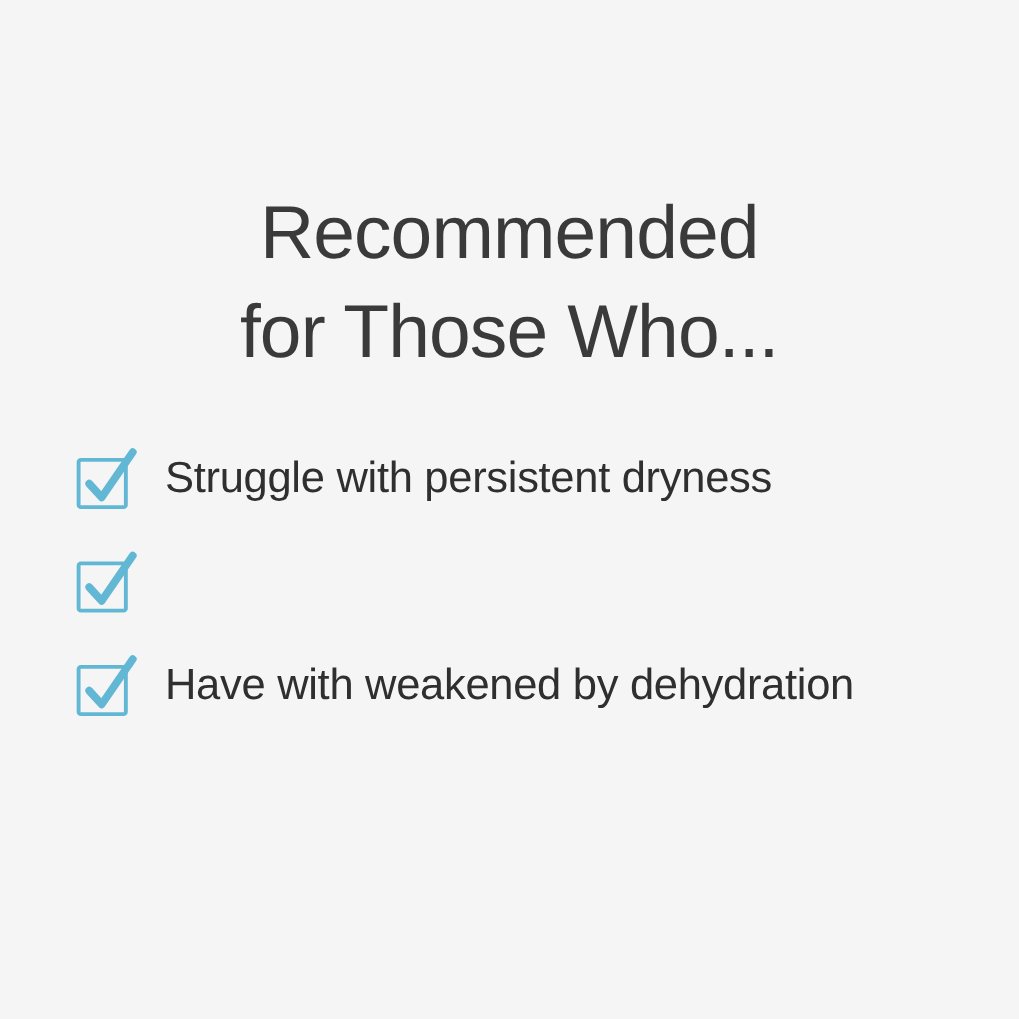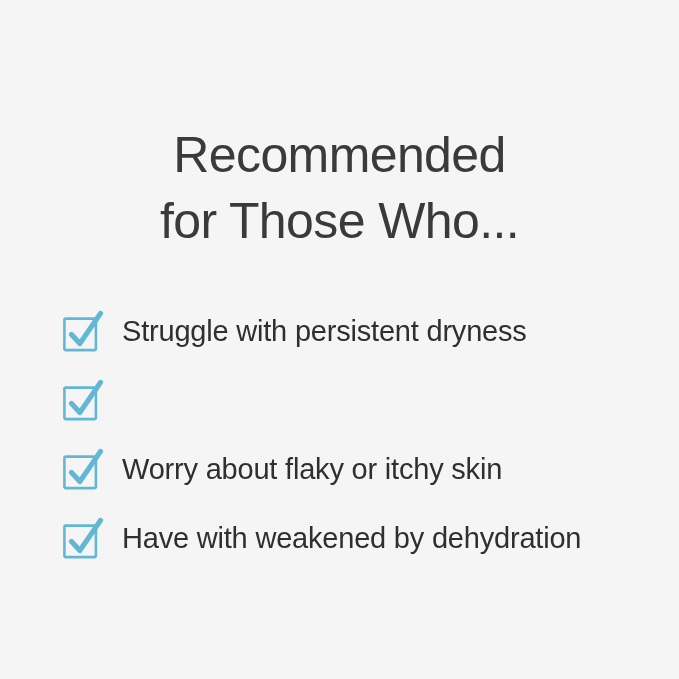--- a/index.html
+++ b/index.html
@@ -39,21 +39,21 @@
     display: block;
     white-space: nowrap;
   }
 
   
   .benefit-list {
     position: absolute;
     top: 296px;
     left: 50px;
     width: 600px;
-    margin: 12px;
+    margin: 0;
     padding: 0;
     list-style: none;
   }
   .benefit-row {
     display: flex;
     align-items: center;
     height: 45px;
     margin-bottom: 24px;
   }
   .benefit-row:last-child {
@@ -108,29 +108,20 @@
 
     <li class="benefit-row">
       <span class="check-icon">
         <svg viewBox="0 0 42 42" xmlns="http://www.w3.org/2000/svg">
           <rect x="2.4" y="8.6" width="31.5" height="31.5" rx="1.5" ry="1.5" fill="none" stroke="#62b8d4" stroke-width="2.6"></rect>
           <path d="M9.5 24.5 L17.8 33.6 L38.5 3.4" fill="none" stroke="#62b8d4" stroke-width="5.2" stroke-linecap="round" stroke-linejoin="round"></path>
         </svg>
       </span>
     </li>
 
-    <li class="benefit-row">
-      <span class="check-icon">
-        <svg viewBox="0 0 42 42" xmlns="http://www.w3.org/2000/svg">
-          <rect x="2.4" y="8.6" width="31.5" height="31.5" rx="1.5" ry="1.5" fill="none" stroke="#62b8d4" stroke-width="2.6"></rect>
-          <path d="M9.5 24.5 L17.8 33.6 L38.5 3.4" fill="none" stroke="#62b8d4" stroke-width="5.2" stroke-linecap="round" stroke-linejoin="round"></path>
-        </svg>
-      </span>
-      <span class="benefit-text">Worry about flaky or itchy skin</span>
-    </li>
 
     <li class="benefit-row">
       <span class="check-icon">
         <svg viewBox="0 0 42 42" xmlns="http://www.w3.org/2000/svg">
           <rect x="2.4" y="8.6" width="31.5" height="31.5" rx="1.5" ry="1.5" fill="none" stroke="#62b8d4" stroke-width="2.6"></rect>
           <path d="M9.5 24.5 L17.8 33.6 L38.5 3.4" fill="none" stroke="#62b8d4" stroke-width="5.2" stroke-linecap="round" stroke-linejoin="round"></path>
         </svg>
       </span>
       <span class="benefit-text">Have with weakened by dehydration</span>
     </li>

